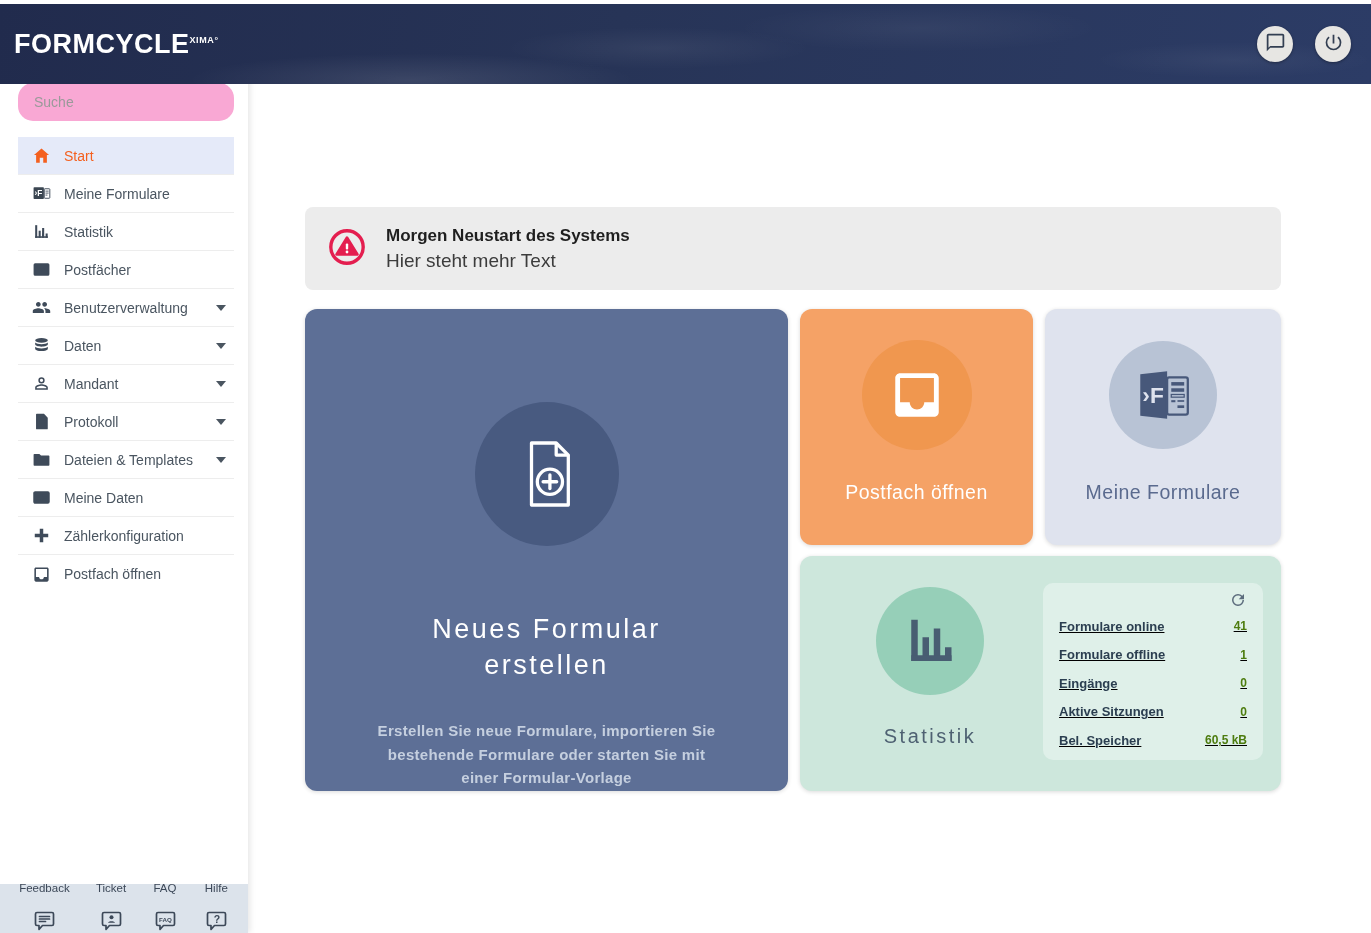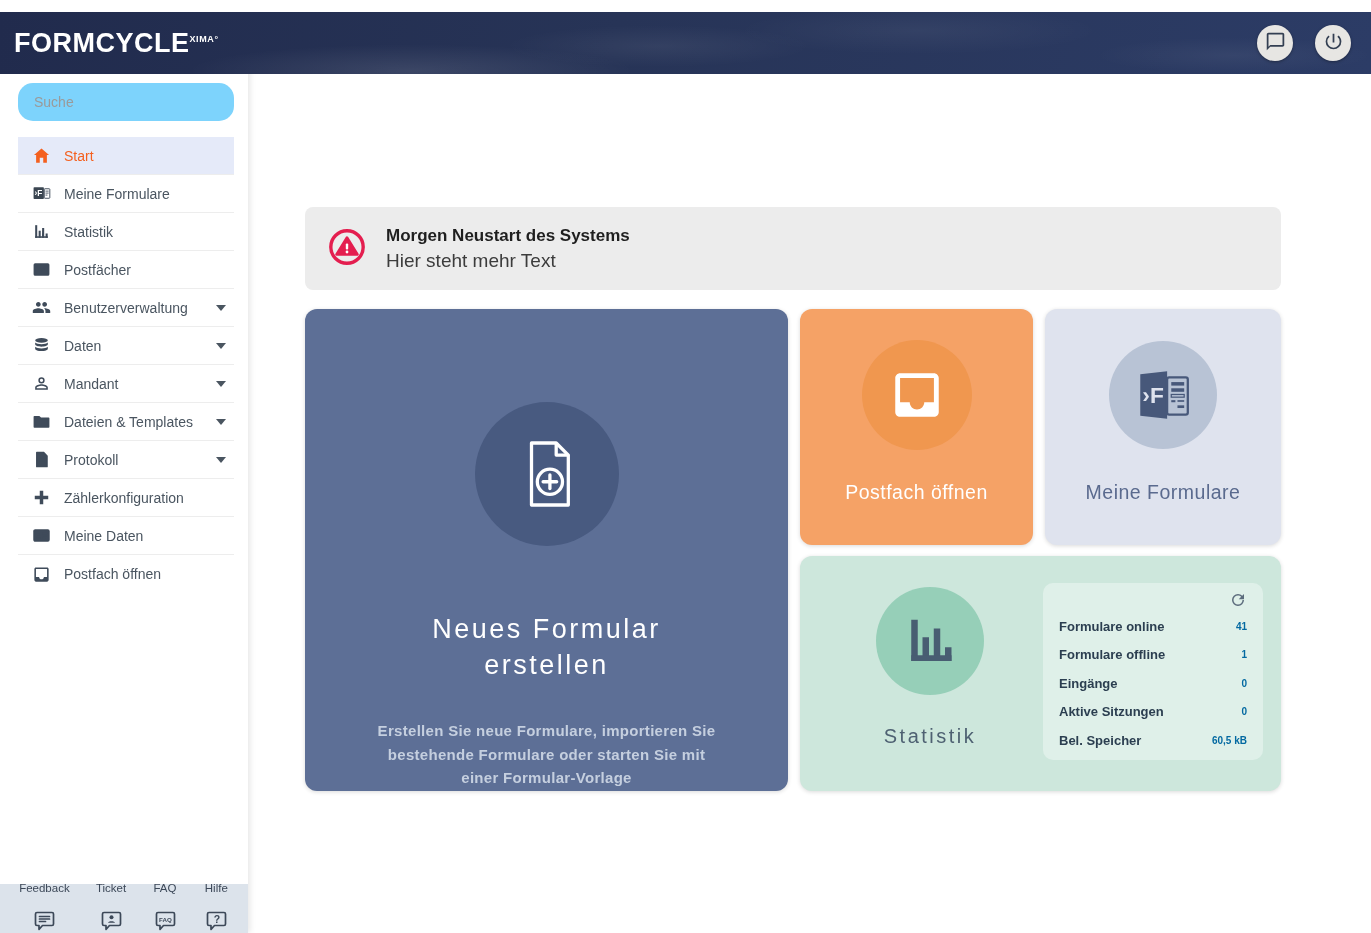--- a/index.html
+++ b/index.html
@@ -2,21 +2,21 @@
 <html><head>
 <meta charset="utf-8">
 <style>
   * { margin:0; padding:0; box-sizing:border-box; }
   html,body { width:1371px; height:933px; }
   body { font-family:"Liberation Sans", sans-serif; background:#fff; overflow:hidden; }
   .app { position:relative; width:1371px; height:933px; background:#fff; overflow:hidden; }
 
   
   .header {
-    position:absolute; top:12px; left:0; width:1371px; height:62px;
+    position:absolute; top:4px; left:0; width:1371px; height:80px;
     background:
       radial-gradient(ellipse 320px 38px at 30% 95%, rgba(255,255,255,.10), transparent 70%),
       radial-gradient(ellipse 220px 30px at 48% 55%, rgba(255,255,255,.06), transparent 70%),
       radial-gradient(ellipse 260px 34px at 67% 30%, rgba(255,255,255,.05), transparent 70%),
       radial-gradient(ellipse 200px 26px at 90% 70%, rgba(255,255,255,.05), transparent 70%),
       linear-gradient(100deg, #212b4d 0%, #273457 45%, #2c3c66 100%);
     display:flex; align-items:center; justify-content:space-between;
     padding:0 20px 0 14px; z-index:30;
   }
   .logo { color:#fff; font-size:27px; font-weight:800; letter-spacing:.5px; white-space:nowrap; }
@@ -29,21 +29,21 @@
   }
   .hbtn svg { width:21px; height:21px; fill:#333f52; }
 
   
   .sidebar {
     position:absolute; top:62px; left:0; width:248px; height:871px; background:#fff;
     box-shadow:2px 0 6px rgba(0,0,0,.10); z-index:20;
   }
   .search-wrap { padding:21px 14px 16px 18px; }
   .search-input {
-    width:216px; height:38px; border:none; border-radius:15px; background:#7dd3fc;
+    width:216px; height:38px; border:none; border-radius:15px; background:#f9a8d4;
     padding:0 16px; font-size:14px; color:#555; outline:none; font-family:"Liberation Sans",sans-serif;
   }
   .search-input::placeholder { color:#9a9a9a; }
   .nav { margin:0 14px 0 18px; }
   .nav-item {
     display:flex; align-items:center; height:38px; padding:0 8px 0 13px;
     border-bottom:1px solid #ededed; cursor:pointer; background:#fff;
   }
   .nav-item.active { background:#e5eaf9; }
   .nav-item .nicon { width:20px; height:20px; display:flex; align-items:center; justify-content:center; flex:0 0 20px; }
@@ -97,23 +97,23 @@
   .card-statistik .circle { width:108px; height:108px; background:#96cfb8; position:absolute; left:76px; top:31px; }
   .stat-label { position:absolute; left:76px; top:169px; width:108px; text-align:center; color:#4e6172; font-size:20px; letter-spacing:2.5px; }
 
   .stats-panel {
     position:absolute; left:243px; top:27px; width:220px; height:177px;
     background:#dff0e9; border-radius:10px; padding:7px 16px 10px 16px;
   }
   .refresh-row { display:flex; justify-content:flex-end; height:22px; }
   .refresh-btn { background:none; border:none; cursor:pointer; padding:0; }
   .refresh-btn svg { width:18px; height:18px; fill:#5b6b7c; }
-  .stat-row { display:flex; justify-content:space-between; align-items:center; height:28.5px; }
+  .stat-row { display:flex; justify-content:space-between; align-items:center; height:28.5px;text-decoration:underline; }
   .stat-row .sl { font-size:13px; font-weight:bold; color:#2b3e50; }
-  .stat-row .sv { font-size:10px; font-weight:bold; color:#0369a1; }
+  .stat-row .sv { font-size:12px; font-weight:bold; color:#4d7c0f; }
 
   
   .big-icon svg { display:block; }
   .xf-logo { display:flex; align-items:center; }
 </style>
 </head>
 <body>
 
 <div class="app">
 
@@ -217,61 +217,61 @@
           <svg viewBox="0 0 24 24">
               <path d="M12 5.9a2.1 2.1 0 1 1 0 4.2 2.1 2.1 0 0 1 0-4.2m0 9c2.97 0 6.1 1.46 6.1 2.1v1.1H5.9V17c0-.64 3.13-2.1 6.1-2.1M12 4a4 4 0 1 0 0 8 4 4 0 0 0 0-8zm0 9c-2.67 0-8 1.34-8 4v3h16v-3c0-2.66-5.33-4-8-4z"></path>
             </svg>
         </span>
         <span class="nav-label">Mandant</span>
         <span class="chev"></span>
       </div>
 
       <div class="nav-item">
         <span class="nicon">
-          <svg viewBox="0 0 24 24" fill="none" stroke="#3f4b5a" stroke-width="2" stroke-linejoin="round">
-              <path d="M3 6h6l2 2h10v11H3z"></path>
-            </svg>
-        </span>
-        <span class="nav-label">Dateien &amp; Templates</span>
-        <span class="chev"></span>
-      </div>
-
-      <div class="nav-item">
-        <span class="nicon">
           <svg viewBox="0 0 24 24" fill="none" stroke="#3f4b5a" stroke-width="1.8">
               <path d="M6 3h8.5L19 7.5V21H6z" stroke-linejoin="round"></path>
               <line x1="9" y1="12" x2="16" y2="12"></line>
               <line x1="9" y1="15.5" x2="16" y2="15.5"></line>
             </svg>
         </span>
         <span class="nav-label">Protokoll</span>
         <span class="chev"></span>
       </div>
 
       <div class="nav-item">
         <span class="nicon">
-          <svg viewBox="0 0 24 24">
-              <path d="M9.8 3.5h4.4v6.3h6.3v4.4h-6.3v6.3H9.8v-6.3H3.5V9.8h6.3z"></path>
-            </svg>
-        </span>
-        <span class="nav-label">Zählerkonfiguration</span>
+          <svg viewBox="0 0 24 24" fill="none" stroke="#3f4b5a" stroke-width="2" stroke-linejoin="round">
+              <path d="M3 6h6l2 2h10v11H3z"></path>
+            </svg>
+        </span>
+        <span class="nav-label">Dateien &amp; Templates</span>
+        <span class="chev"></span>
       </div>
 
       <div class="nav-item">
         <span class="nicon">
           <svg viewBox="0 0 24 24" fill="none" stroke="#3f4b5a" stroke-width="1.8">
               <rect x="2.5" y="5" width="19" height="14" rx="1.5"></rect>
               <circle cx="8" cy="10.5" r="1.8" fill="#3f4b5a" stroke="none"></circle>
               <path d="M5 15.5c0-1.5 6-1.5 6 0" fill="#3f4b5a" stroke="none"></path>
               <line x1="13.5" y1="9.5" x2="19" y2="9.5"></line>
               <line x1="13.5" y1="12.5" x2="19" y2="12.5"></line>
               <line x1="13.5" y1="15.5" x2="17" y2="15.5"></line>
             </svg>
         </span>
         <span class="nav-label">Meine Daten</span>
+      </div>
+
+      <div class="nav-item">
+        <span class="nicon">
+          <svg viewBox="0 0 24 24">
+              <path d="M9.8 3.5h4.4v6.3h6.3v4.4h-6.3v6.3H9.8v-6.3H3.5V9.8h6.3z"></path>
+            </svg>
+        </span>
+        <span class="nav-label">Zählerkonfiguration</span>
       </div>
 
       <div class="nav-item" style="border-bottom:none">
         <span class="nicon">
           <svg viewBox="0 0 24 24">
               <path d="M19 3H4.99c-1.1 0-1.98.9-1.98 2L3 19c0 1.1.89 2 1.99 2H19c1.1 0 2-.9 2-2V5c0-1.1-.9-2-2-2zm0 12h-4c0 1.66-1.34 3-3 3s-3-1.34-3-3H4.99V5H19v10z"></path>
             </svg>
         </span>
         <span class="nav-label">Postfach öffnen</span>
       </div>

